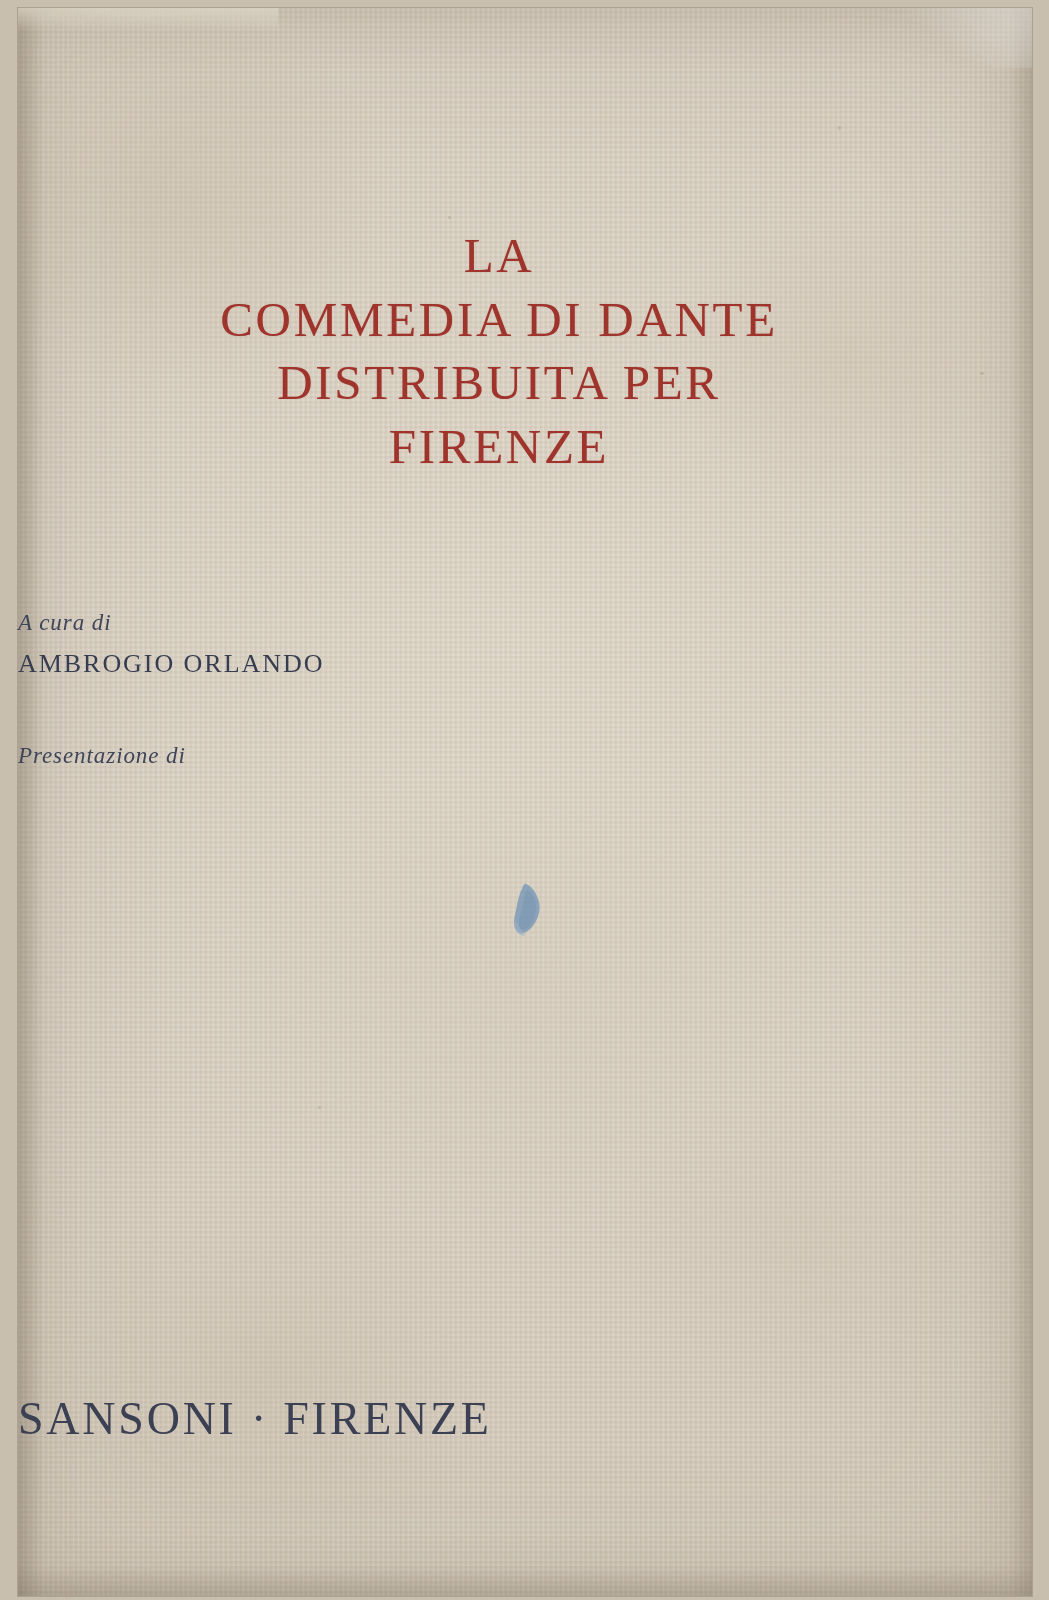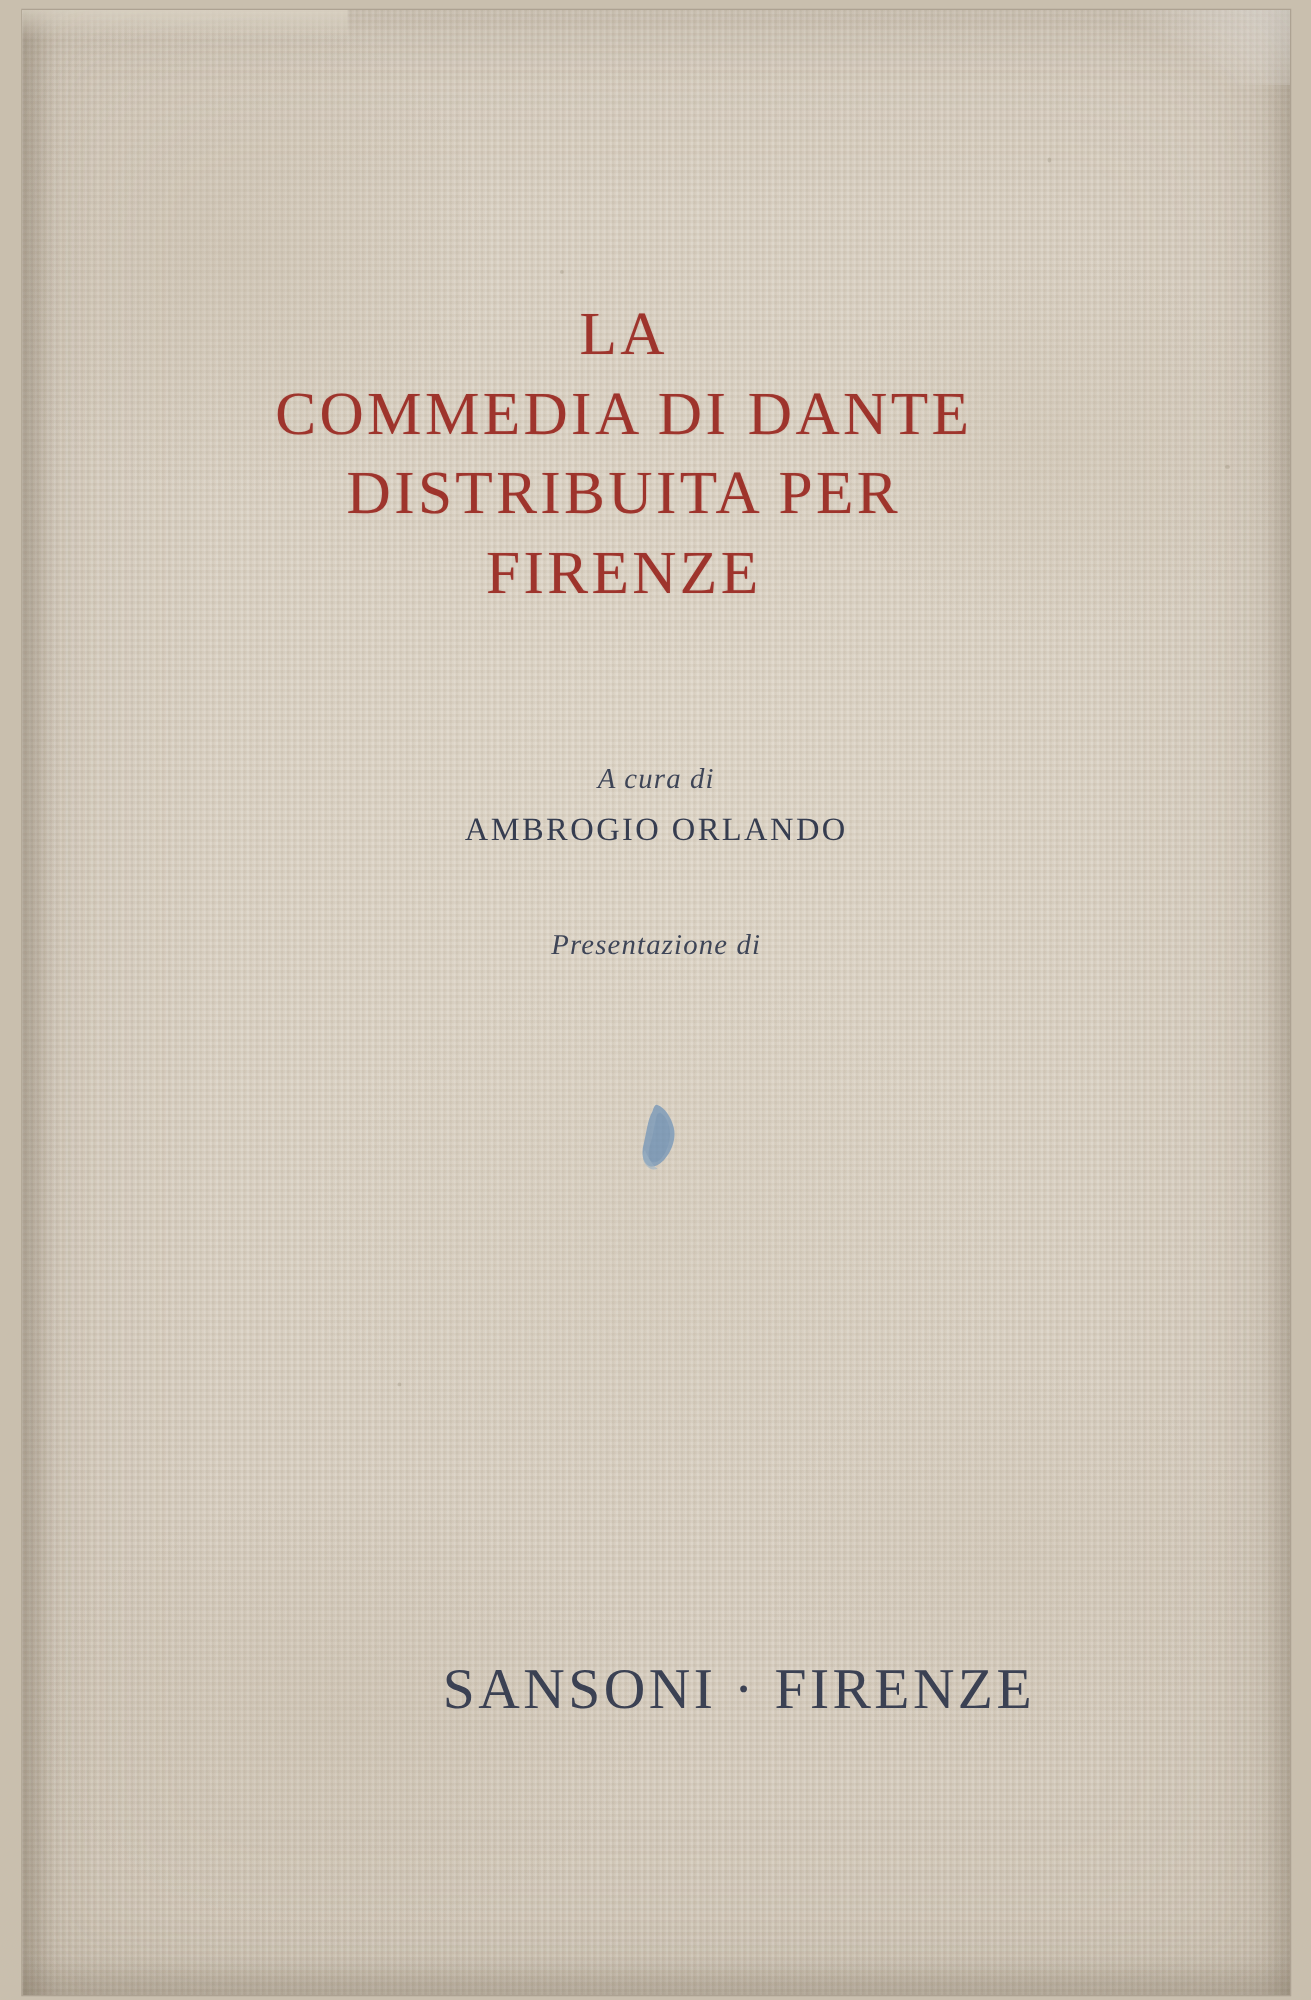--- a/index.html
+++ b/index.html
@@ -125,21 +125,21 @@
     left: 0; bottom: 0;
     width: 100%; height: 30px;
     background: linear-gradient(0deg, rgba(110,98,80,0.22), rgba(110,98,80,0) 100%);
     pointer-events: none;
   }
 
   
   .title-block {
     position: absolute;
     left: 0;
-    top: 227px;
+    top: 216px;
     width: 962px;
     text-align: center;
     color: #9c2f2a;
   }
   .title-line {
     font-family: "Liberation Serif", serif;
     font-weight: 400;
     letter-spacing: 0.055em;
     line-height: 1.30;
     color: #9e342c;
@@ -148,21 +148,21 @@
   .title-l1 { font-size: 49px; }
   .title-l2 { font-size: 49px; }
   .title-l3 { font-size: 49px; }
   .title-l4 { font-size: 49px; }
 
   .credits {
     position: absolute;
     left: 0;
     top: 598px;
     width: 1014px;
-    text-align: center;
+    text-align: left;
     color: #3c4355;
   }
   .credit-role {
     font-family: "Liberation Serif", serif;
     font-style: italic;
     font-size: 23px;
     letter-spacing: 0.04em;
     color: #3e4557;
     line-height: 1.5;
   }
@@ -182,23 +182,23 @@
     left: 486px;
     top: 872px;
     width: 48px;
     height: 62px;
     pointer-events: none;
   }
 
   .publisher {
     position: absolute;
     left: 0;
-    top: 1316px;
+    top: 1384px;
     width: 810px;
-    text-align: right;
+    text-align: left;
   }
   .publisher-text {
     font-family: "Liberation Serif", serif;
     font-size: 46px;
     letter-spacing: 0.06em;
     color: #3b4153;
   }
 
   
   .fleck {

